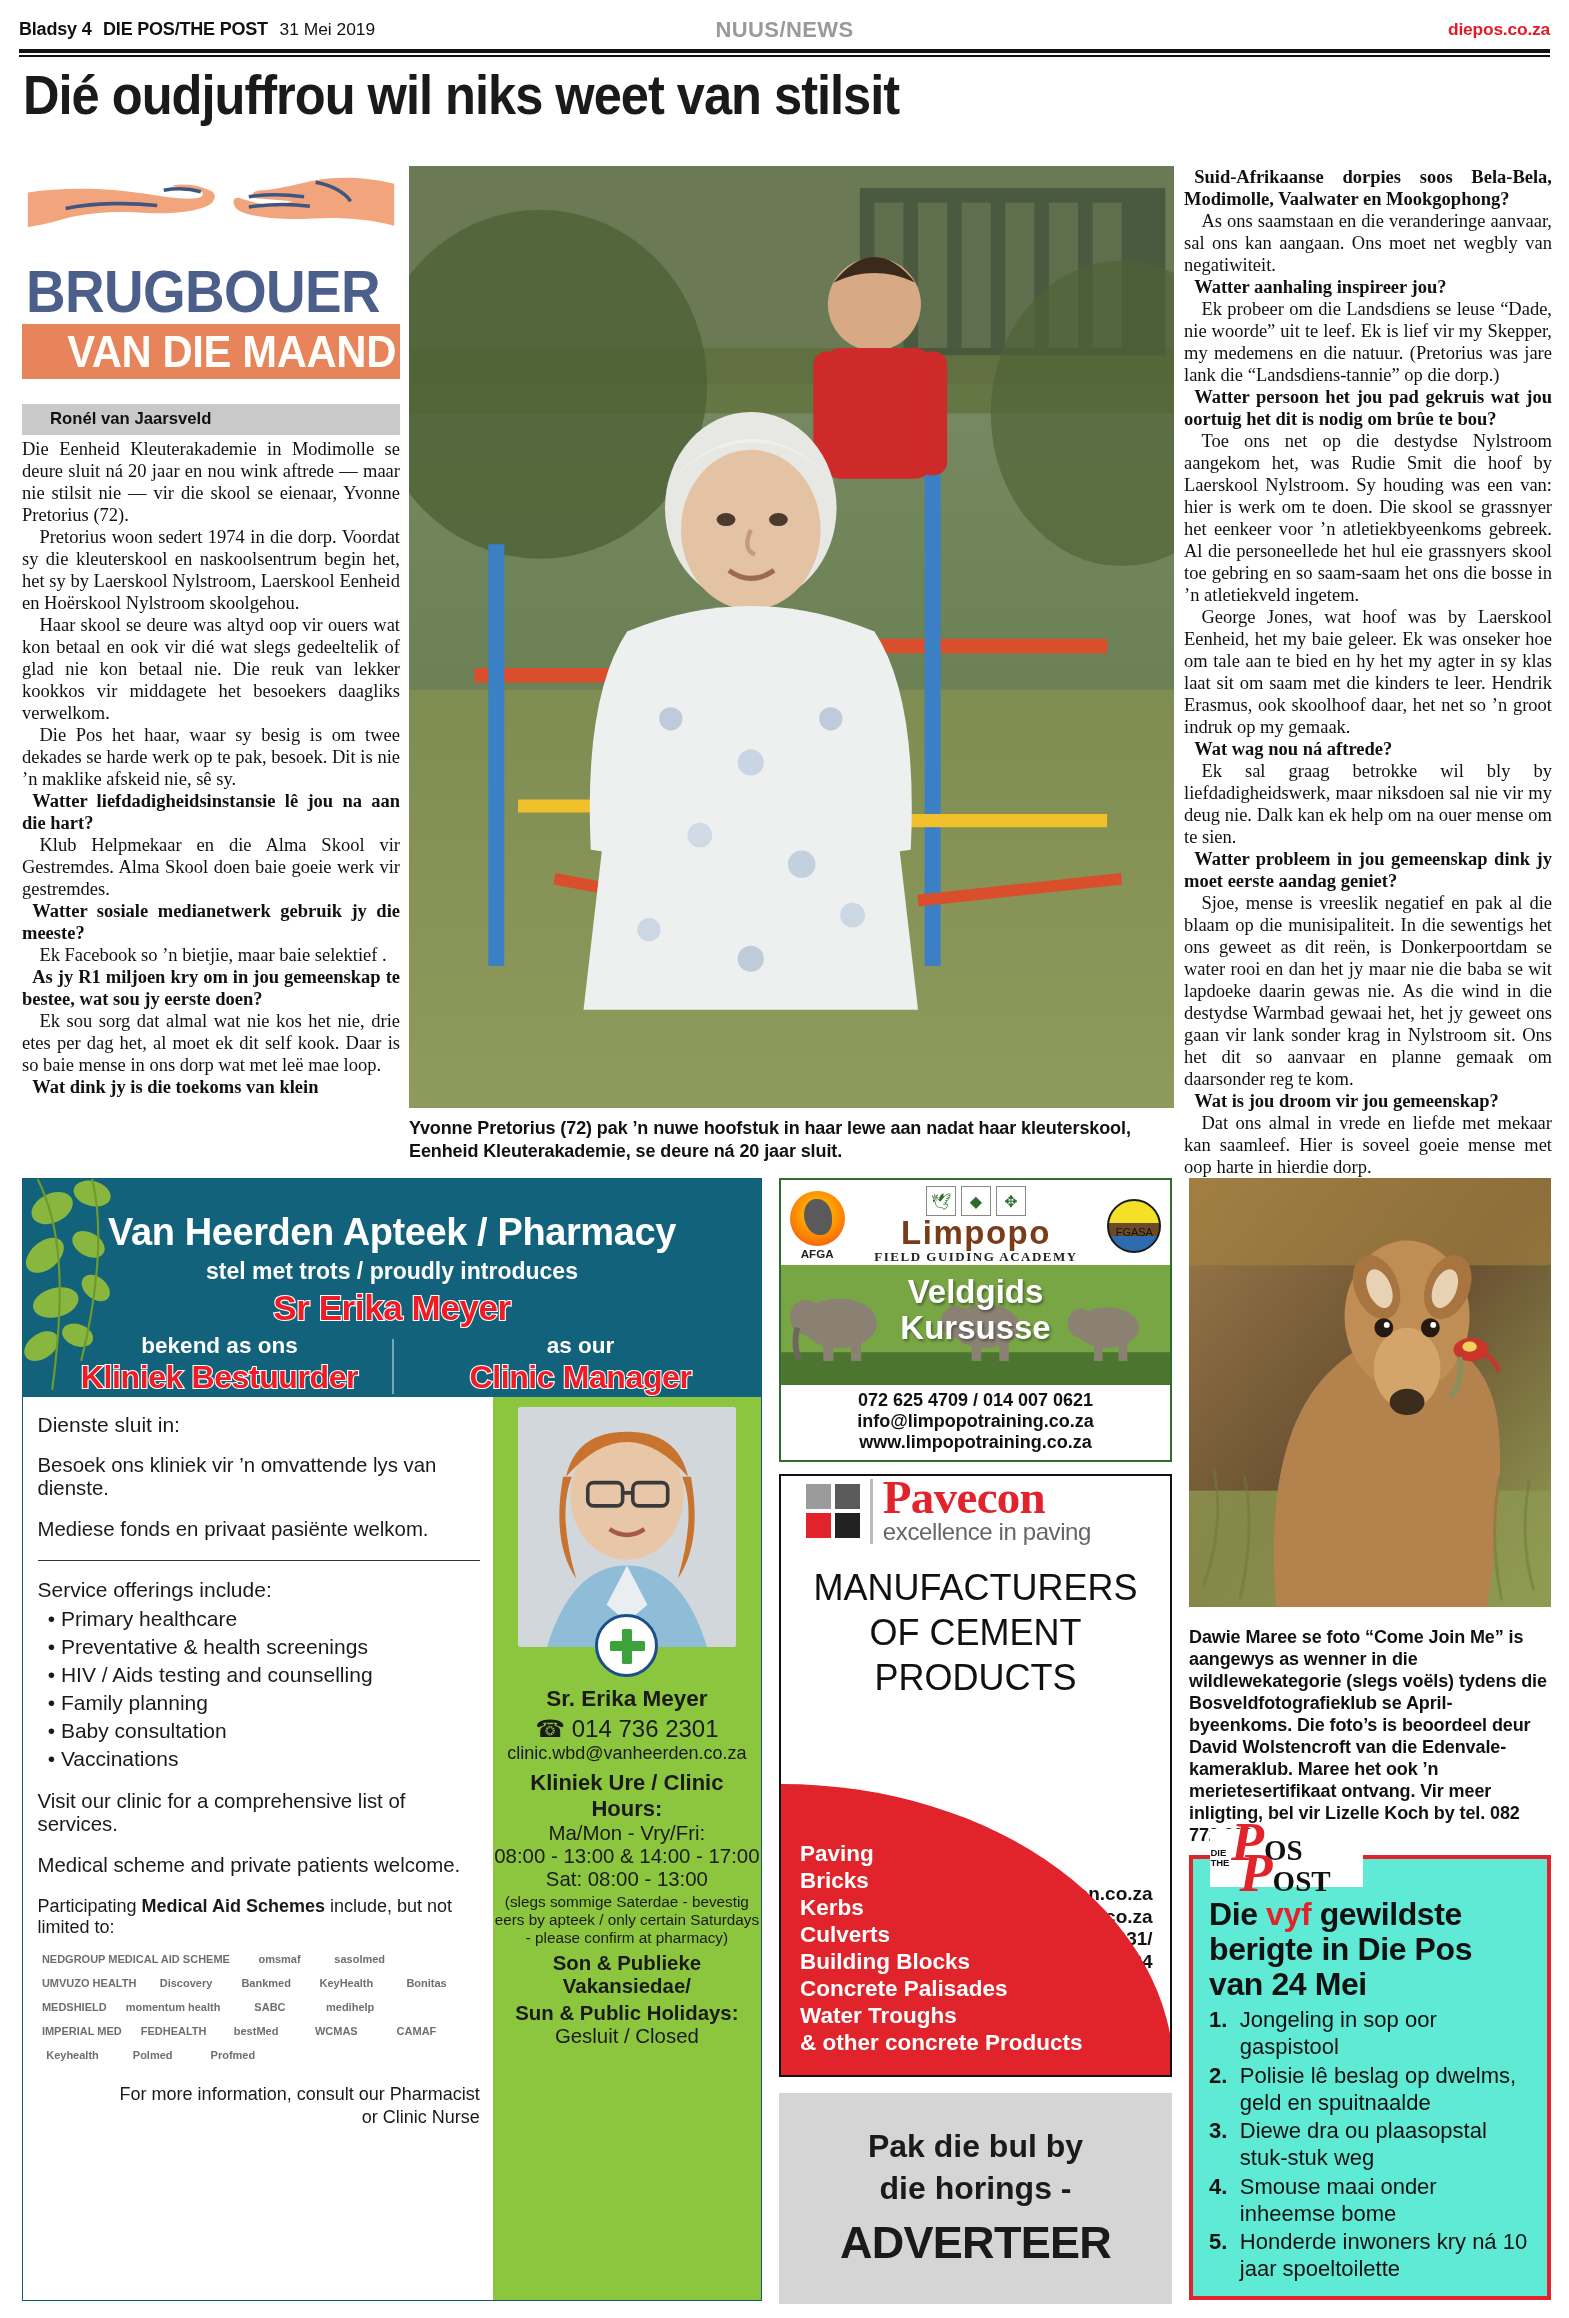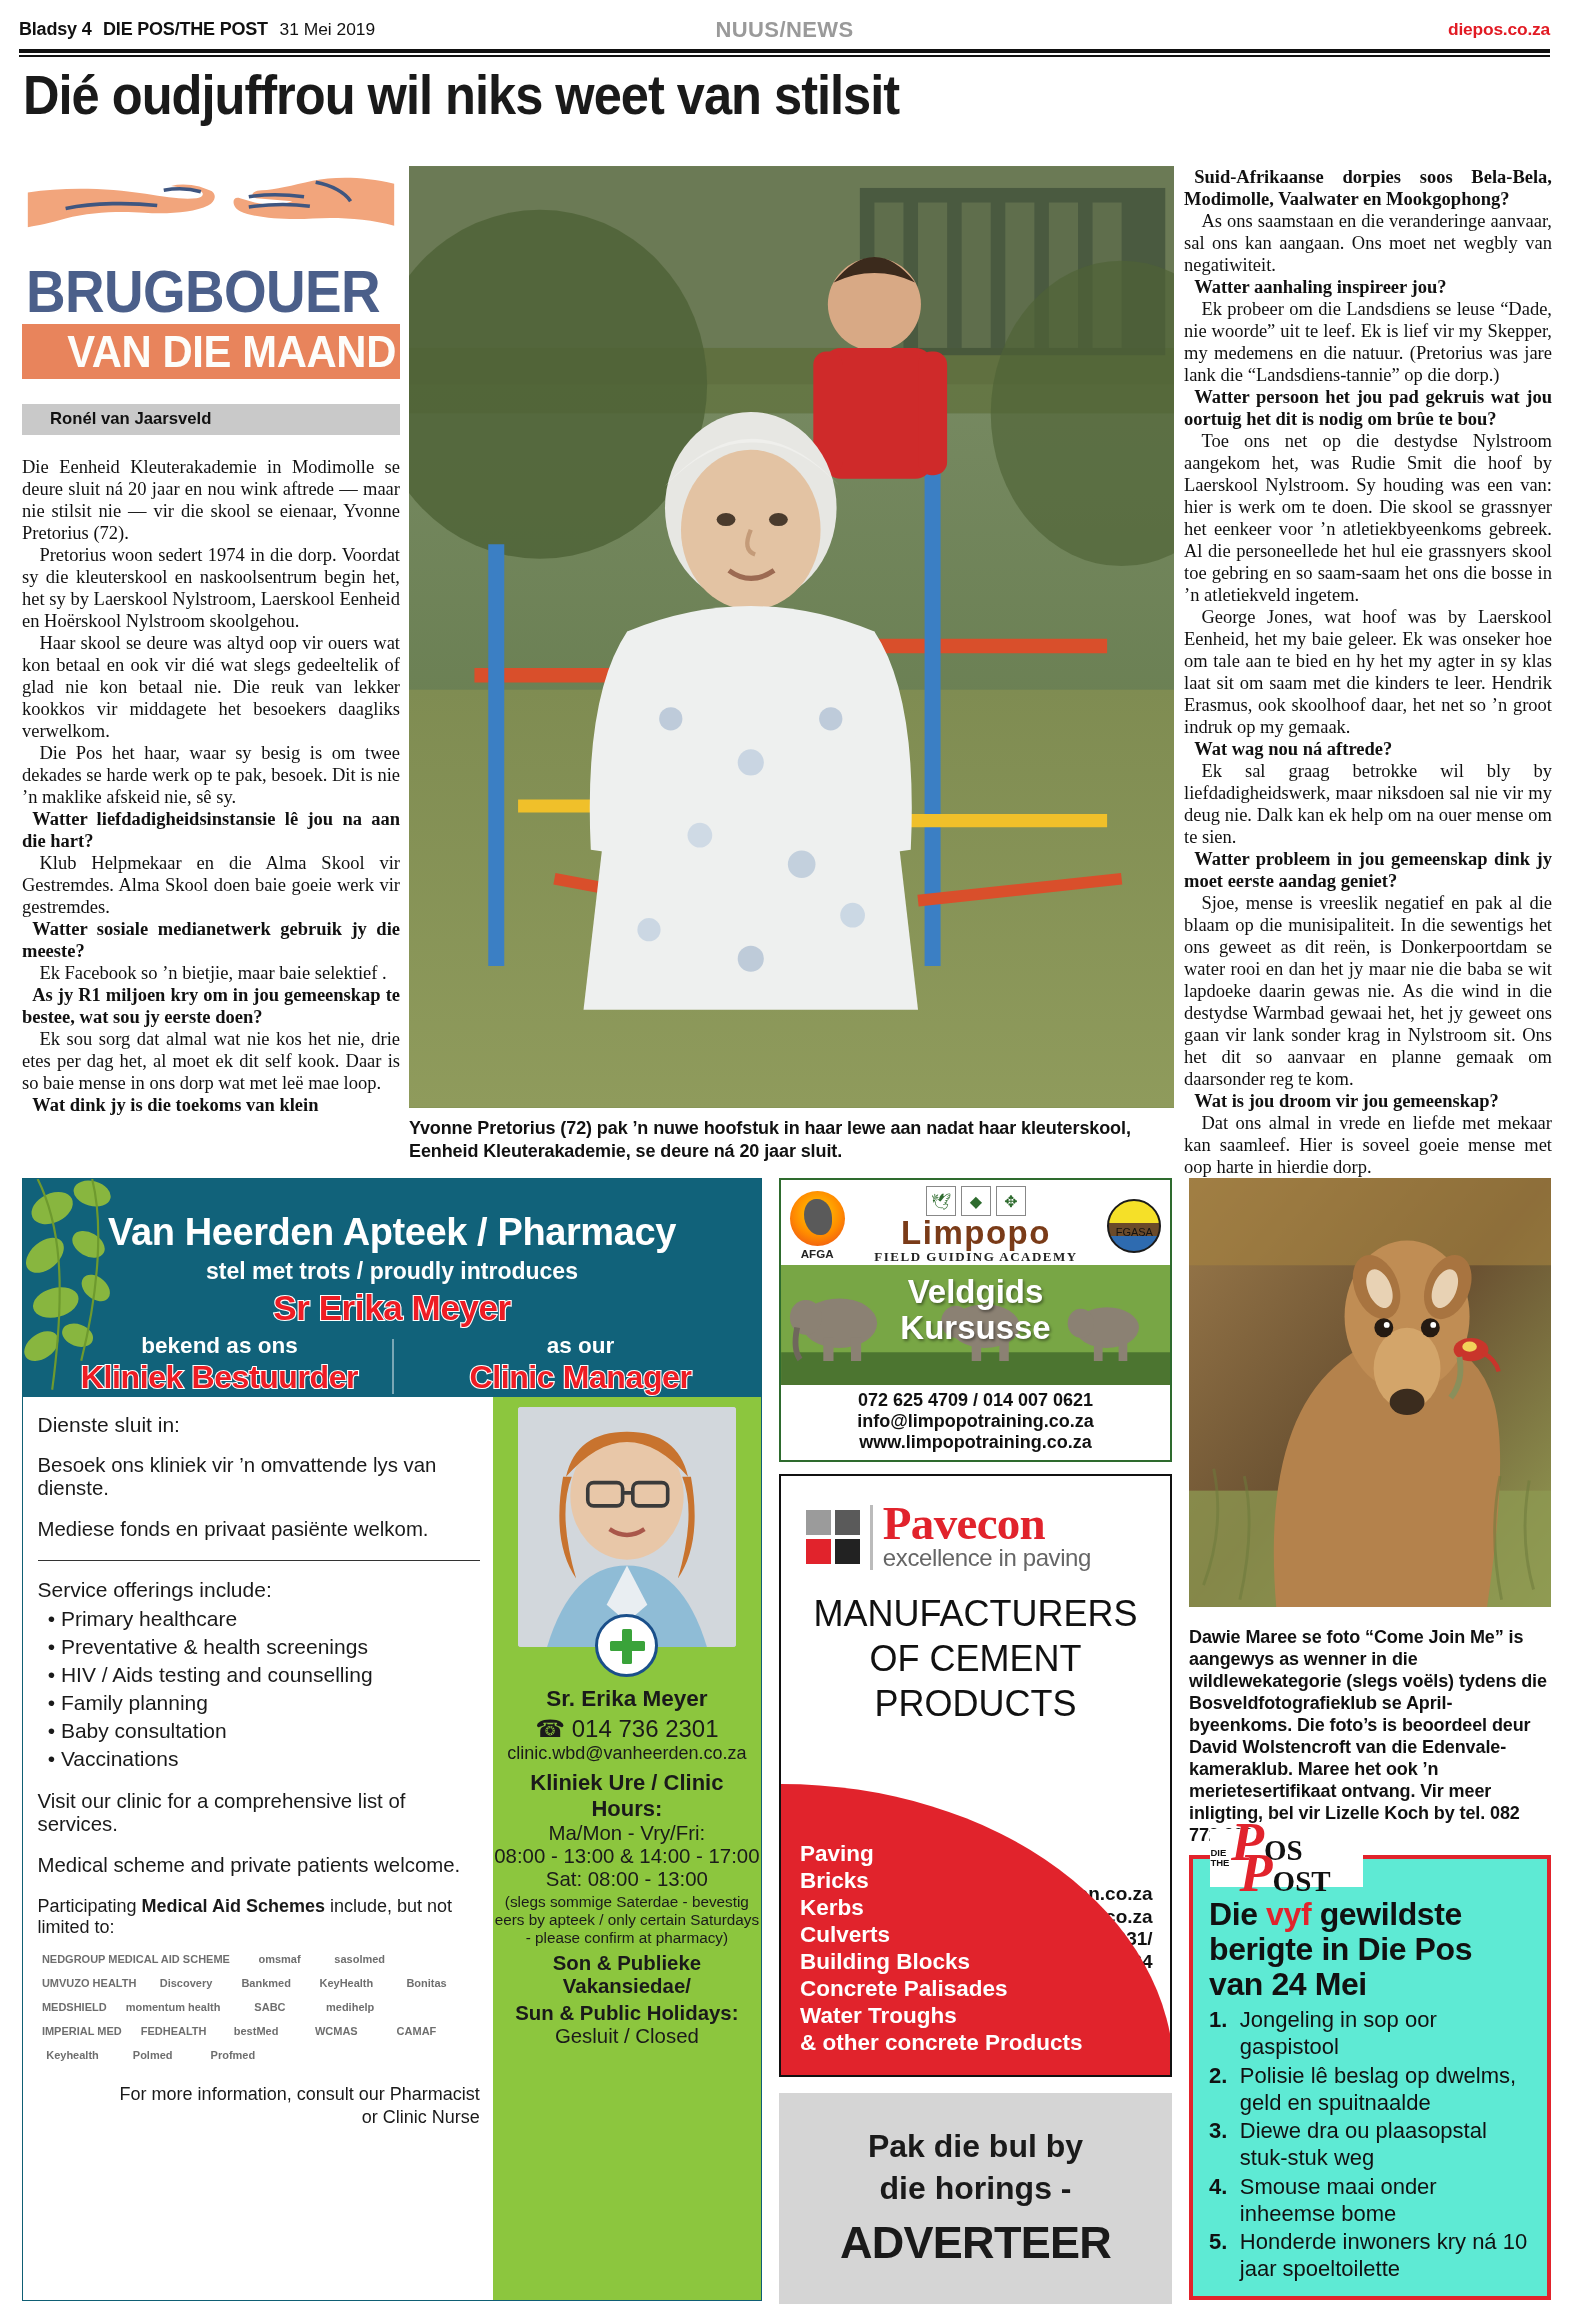--- a/index.html
+++ b/index.html
@@ -61,21 +61,21 @@
   }
   .byline-bar {
     margin-top:13px; background:#c9c9c9; height:30.5px; display:flex; align-items:center;
     padding-left:28px;
   }
   .byline-bar span {
     font-family:"Liberation Sans", sans-serif; font-weight:700; font-size:16.7px; color:#111;
   }
   .body-col {
     font-family:"Liberation Serif", serif; font-size:18.5px; line-height:22px;
-    text-align:justify; color:#111; margin-top:21px;
+    text-align:justify; color:#111; margin-top:3px;
   }
   .body-col p { text-indent:17.4px; margin:0; }
   .body-col p.first { text-indent:0; }
   .body-col p.q { font-weight:700; text-indent:10.2px; }
 
   
   .photo-main {
     position:absolute; left:409px; top:166px; width:765px; height:942px;
     overflow:hidden; background:#6d8a44;
   }
@@ -192,21 +192,21 @@
      font-family:"Liberation Sans", sans-serif; font-weight:700; font-size:33px; color:#fff;
      line-height:36px; text-shadow:1.5px 1.5px 2.9px rgba(0,0,0,.4); }
   .lim-contact { text-align:center; padding:4.4px 0 0; }
   .lim-contact div { font-family:"Liberation Sans", sans-serif; font-weight:700; font-size:18px; color:#111; line-height:21px;}
 
   
   .ad-pavecon {
     position:absolute; left:779px; top:1474px; width:393px; height:603px;
     border:2.9px solid #111; background:#fff; overflow:hidden;
   }
-  .pv-logo { display:flex; align-items:center; padding:26px 0 0 25px; }
+  .pv-logo { display:flex; align-items:center; padding:0 0 0 25px; }
   .pv-sq { display:grid; grid-template-columns:25px 25px; grid-template-rows:25px 25px; gap:3.6px; }
   .pv-sq i { display:block; }
   .pv-bar { width:2.9px; height:65px; background:#bbb; margin:0 10.2px; }
   .pv-word { font-family:"Liberation Serif", serif; font-weight:700; font-size:47px; color:#e1232c;
              line-height:42px; letter-spacing:-0.7px;}
   .pv-tag  { font-family:"Liberation Sans", sans-serif; font-size:24px; color:#666; letter-spacing:-0.4px; }
   .pv-mfg  { text-align:center; font-family:"Liberation Sans", sans-serif; font-size:36px;
              color:#111; line-height:45px; margin-top:19px; }
   .pv-red  { position:absolute; left:0; bottom:0; width:393px; height:291px; background:#e1232c;
              border-radius:0 100% 0 0 / 0 100% 0 0; }

